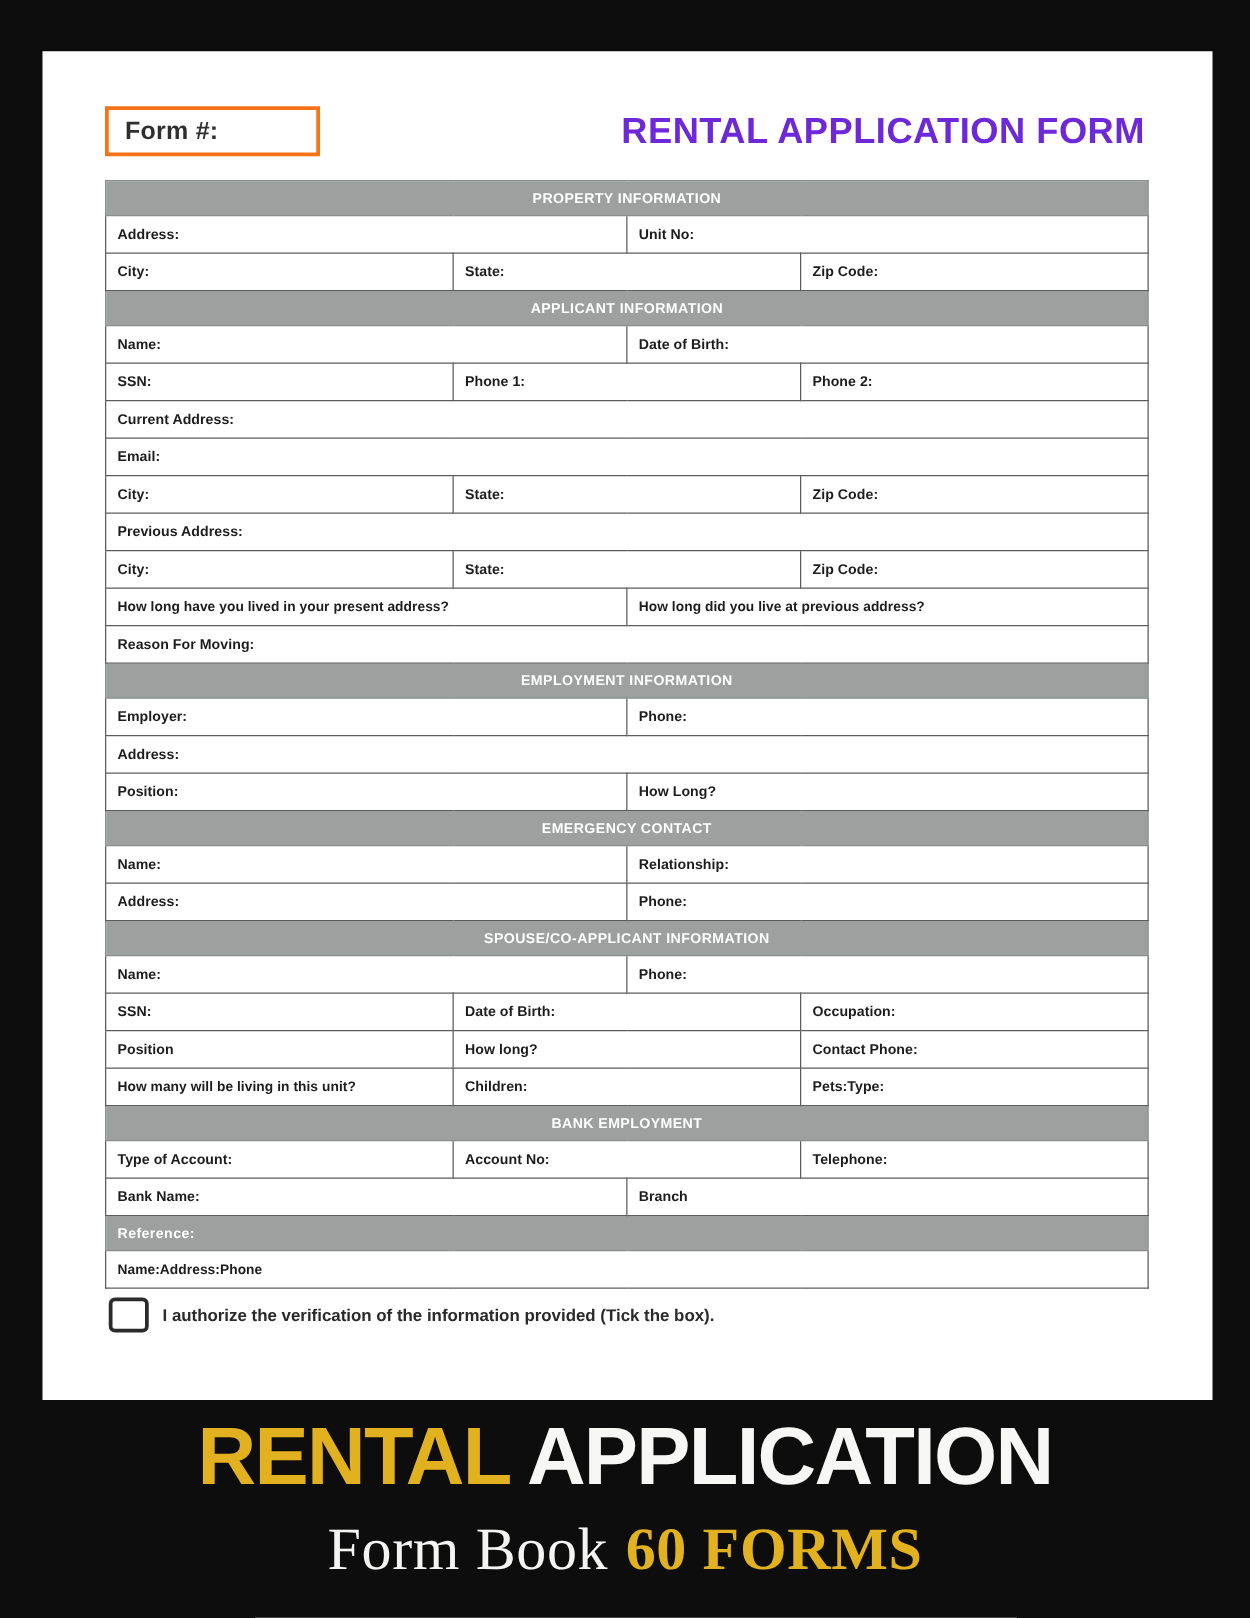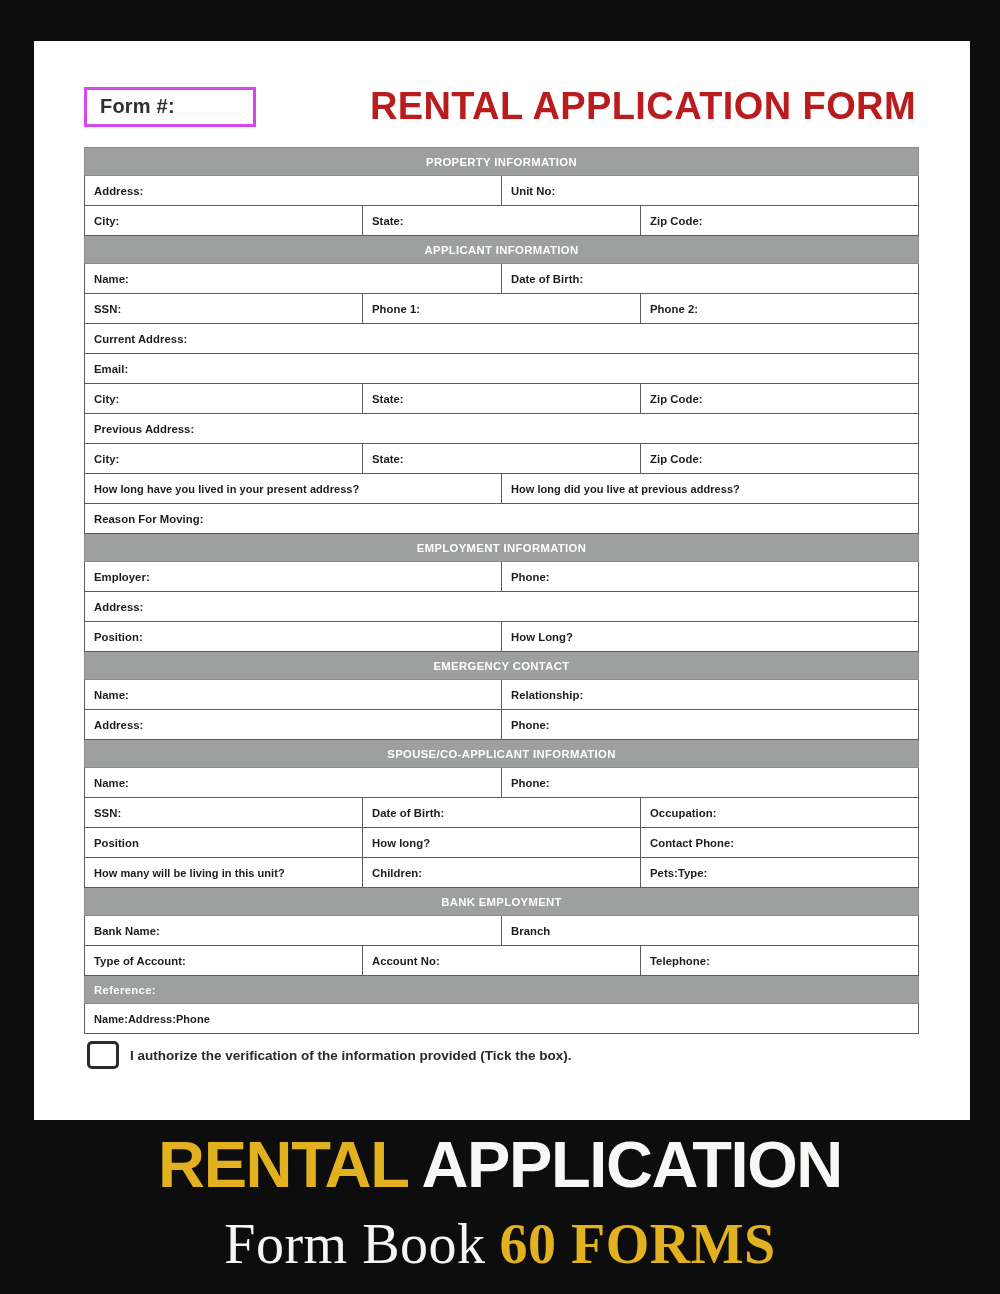--- a/index.html
+++ b/index.html
@@ -30,37 +30,37 @@
   
   .head-row{
     display:flex;
     align-items:center;
     justify-content:space-between;
     margin-bottom:19px;
   }
   .formno-box{
     width:172px;
     height:40px;
-    border:3px solid #d946ef;
+    border:3px solid #f97316;
     background:#fff;
     display:flex;
     align-items:center;
     padding-left:13px;
     box-sizing:border-box;
   }
   .formno-box span{
     font-size:20px;
     font-weight:700;
     color:#2f2f2f;
     letter-spacing:.2px;
   }
   .doc-title{
-    font-size:38px;
+    font-size:29px;
     font-weight:800;
-    color:#b91c1c;
+    color:#6d28d9;
     letter-spacing:.4px;
     white-space:nowrap;
     padding-right:4px;
   }
 
   
   .ftable{
     width:835px;
     border-collapse:collapse;
     table-layout:fixed;
@@ -140,21 +140,21 @@
     line-height:1;
     white-space:nowrap;
   }
   .band-line1 .gold{color:#e2b11f;}
   .band-line1 .white{color:#f7f7f5;}
   .band-line2{
     position:absolute;
     left:0;right:0;top:96px;
     text-align:center;
     font-family:"Liberation Serif",serif;
-    font-size:56px;
+    font-size:48px;
     line-height:1;
     white-space:nowrap;
   }
   .band-line2 .script{
     color:#f4f4f2;
     font-style:normal;
     letter-spacing:.5px;
   }
   .band-line2 .forms{
     color:#e2b11f;
@@ -272,27 +272,27 @@
           </tr>
           <tr>
             <td colspan="2" class="q" style="width: 44%;"><span>How many will be living in this unit?</span></td>
             <td colspan="2" style="width: 25%;"><span>Children:</span></td>
             <td colspan="2" style="width: 31%;"><span>Pets:</span><span class="gap"></span><span>Type:</span></td>
           </tr>
           <tr class="section">
             <td colspan="6">BANK EMPLOYMENT</td>
           </tr>
           <tr>
-            <td colspan="3" style="width: 50%;"><span>Bank Name:</span></td>
-            <td colspan="3" style="width: 50%;"><span>Branch</span></td>
-          </tr>
-          <tr>
             <td colspan="2" style="width: 33%;"><span>Type of Account:</span></td>
             <td colspan="2" style="width: 34%;"><span>Account No:</span></td>
             <td colspan="2" style="width: 33%;"><span>Telephone:</span></td>
+          </tr>
+          <tr>
+            <td colspan="3" style="width: 50%;"><span>Bank Name:</span></td>
+            <td colspan="3" style="width: 50%;"><span>Branch</span></td>
           </tr>
           <tr class="section left">
             <td colspan="6">Reference:</td>
           </tr>
           <tr>
             <td colspan="6" class="q" style="width: 100%;"><span class="pair">Name:</span><span class="gap" style="width: 300px;"></span><span>Address:</span><span class="gap" style="width: 230px;"></span><span>Phone</span></td>
           </tr>
         </tbody>
     </table>
 

